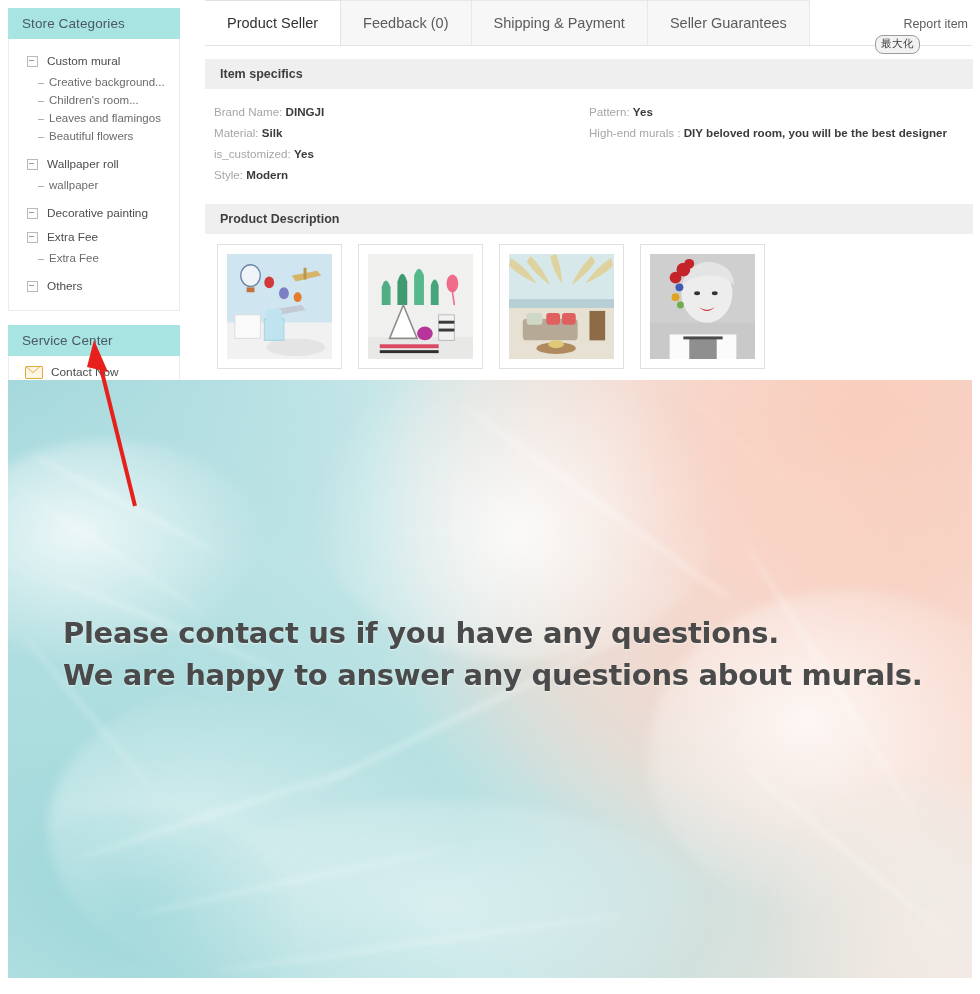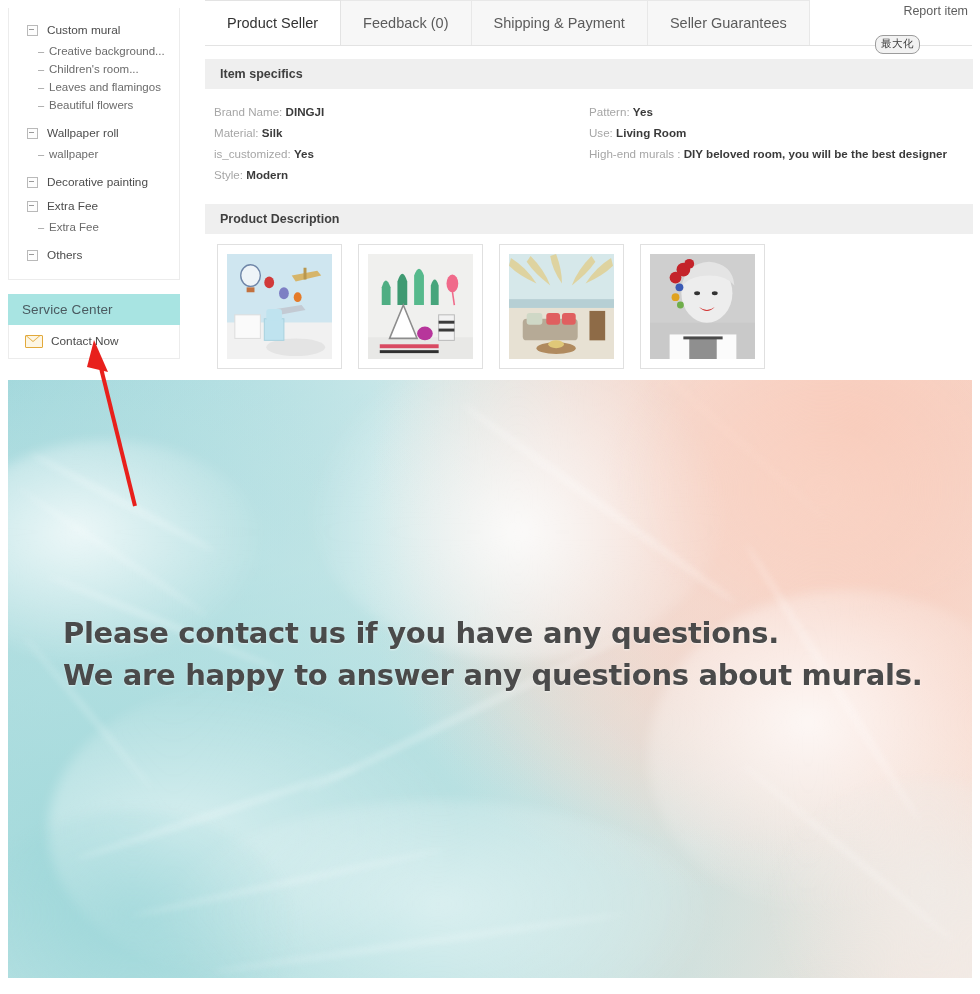--- a/index.html
+++ b/index.html
@@ -94,21 +94,21 @@
   .tabs{display:flex;align-items:flex-end;height:45px;}
   .tab{
     font-size:14.5px;color:#5b5b5b;
     padding:0 22px;height:44px;line-height:44px;
     background:#f7f7f7;border:1px solid #e8e8e8;border-bottom:none;
     margin-right:-1px;cursor:pointer;white-space:nowrap;
   }
   .tab.active{background:#ffffff;border-color:#e3e3e3;color:#333;position:relative;z-index:2;}
   .tab.first{border-left:none;}
   #report-item{
-    position:absolute;right:4px;top:4px;
+    position:absolute;right:4px;top:17px;
     font-size:12.5px;color:#5e5e5e;cursor:pointer;
   }
   #max-tip{
     position:absolute;right:52px;top:35px;
     font-size:10.5px;color:#3a3a3a;
     background:#f2f2f2;border:1px solid #9c9c9c;
     padding:1px 5px 2px 5px;border-radius:8px;
     letter-spacing:.5px;
     font-family:"DejaVu Sans",sans-serif;
   }
@@ -184,20 +184,21 @@
   #arrow-svg{position:absolute;left:80px;top:338px;width:70px;height:175px;pointer-events:none;}
 </style>
 </head>
 <body>
 
 <div id="top-area">
 
   <div id="sidebar">
 
     <div>
+      <div class="panel-head">Store Categories</div>
       <div id="cat-panel-body">
 
         <div class="cat-group">
           <span class="tree-icon"></span>
           <span>Custom mural</span>
         </div>
         <div class="cat-child">Creative background...</div>
         <div class="cat-child">Children's room...</div>
         <div class="cat-child">Leaves and flamingos</div>
         <div class="cat-child">Beautiful flowers</div>
@@ -274,24 +275,20 @@
         </div>
         <div class="spec-row">
           <span>Style:</span>
           <b>Modern</b>
         </div>
       </div>
       <div class="spec-col">
         <div class="spec-row">
           <span>Pattern:</span>
           <b>Yes</b>
-        </div>
-        <div class="spec-row">
-          <span>Use:</span>
-          <b>Living Room</b>
         </div>
         <div class="spec-row">
           <span>High-end murals :</span>
           <b>DIY beloved room, you will be the best designer</b>
         </div>
       </div>
     </div>
 
     <div class="section-bar">Product Description</div>
 

